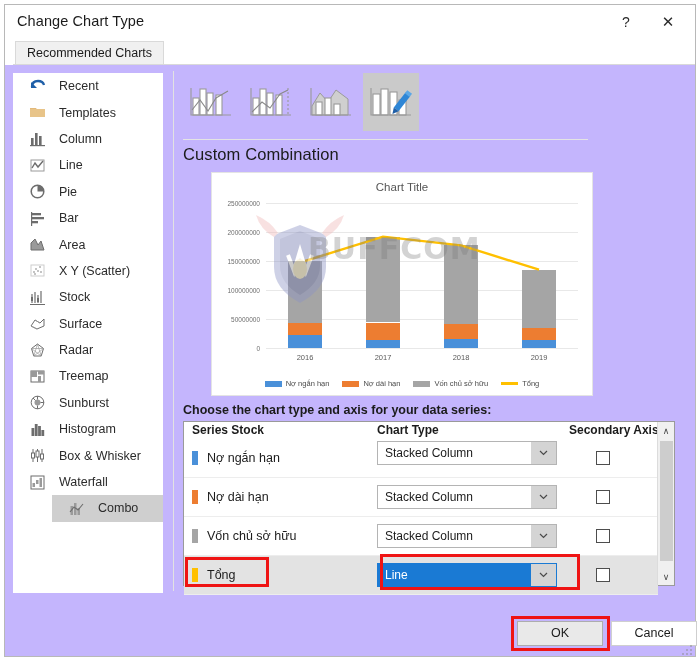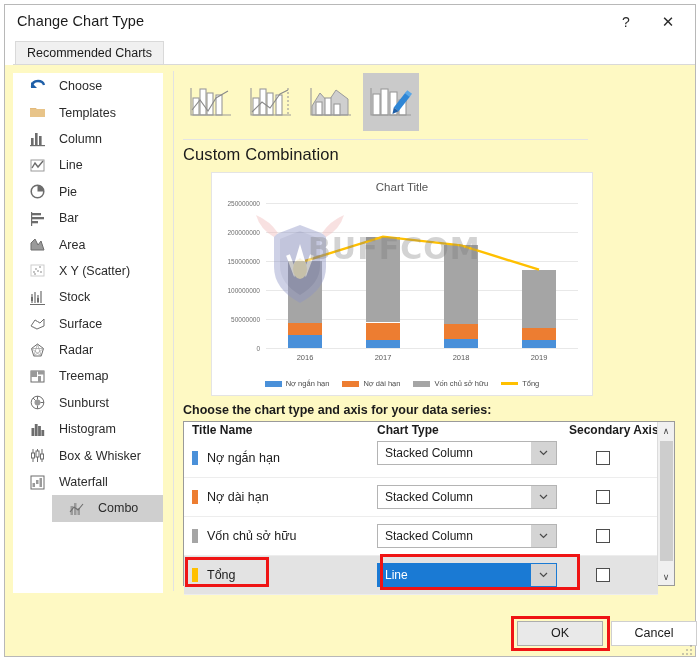--- a/index.html
+++ b/index.html
@@ -5,21 +5,21 @@
   html,body{margin:0;padding:0;}
   body{
     width:700px;height:661px;overflow:hidden;
     background:#ffffff;
     font-family:"Liberation Sans", sans-serif;
     font-size:12px;color:#1a1a1a;
     -webkit-font-smoothing:antialiased;
   }
   .dialog{
     position:absolute;left:4px;top:4px;width:692px;height:653px;
-    background:#fef9c3;border:1px solid #b8b8b8;box-sizing:border-box;
+    background:#c4b5fd;border:1px solid #b8b8b8;box-sizing:border-box;
   }
   
   .titlebar{
     position:relative;height:34px;background:#ffffff;
     border-bottom:1px solid #ffffff;
   }
   .title-text{
     position:absolute;left:12px;top:8px;font-size:14.5px;color:#1b1b1b;
     letter-spacing:.1px;
   }
@@ -189,21 +189,21 @@
   <div class="content">
 
     <div class="sidebar" id="sidebar">
         <div class="sb-item">
           <span class="sb-ico">
             <svg width="17" height="17" viewBox="0 0 17 17">
               <path d="M3 9 Q3 3 9 3 Q14 3 15 7" fill="none" stroke="#1f5fa8" stroke-width="2.3"></path>
               <path d="M2 4 L2 10 L8 10 Z" fill="#1f5fa8"></path>
             </svg>
           </span>
-          <span class="sb-lbl">Choose</span>
+          <span class="sb-lbl">Recent</span>
         </div>
         <div class="sb-item">
           <span class="sb-ico">
             <svg width="17" height="17" viewBox="0 0 17 17">
               <path d="M1 4 L7 4 L8.5 6 L16 6 L16 13 L1 13 Z" fill="#e3b97a"></path>
               <rect x="1" y="5" width="15" height="8" fill="#e8c489"></rect>
             </svg>
           </span>
           <span class="sb-lbl">Templates</span>
         </div>
@@ -508,21 +508,21 @@
               <span class="lg-sw line" style="background:#ffc000"></span>
               <span class="lg-tx">Tổng</span>
             </div>
           </div>
       </div>
 
       <div class="choose-lbl">Choose the chart type and axis for your data series:</div>
 
       <div class="tbl">
         <div class="thead">
-          <div class="th" style="left:8px">Title Name</div>
+          <div class="th" style="left:8px">Series Stock</div>
           <div class="th" style="left:193px">Chart Type</div>
           <div class="th" style="left:385px">Secondary Axis</div>
         </div>
         <div id="rows">
             <div class="trow" style="top: 17px;">
               <div class="sname">
        <span class="sw" style="background:#4a90d9"></span>
        <span class="sname-tx">Nợ ngắn hạn</span>
      </div>
      <div class="ddl" style="left:193px;top:2px;transform:none;">

